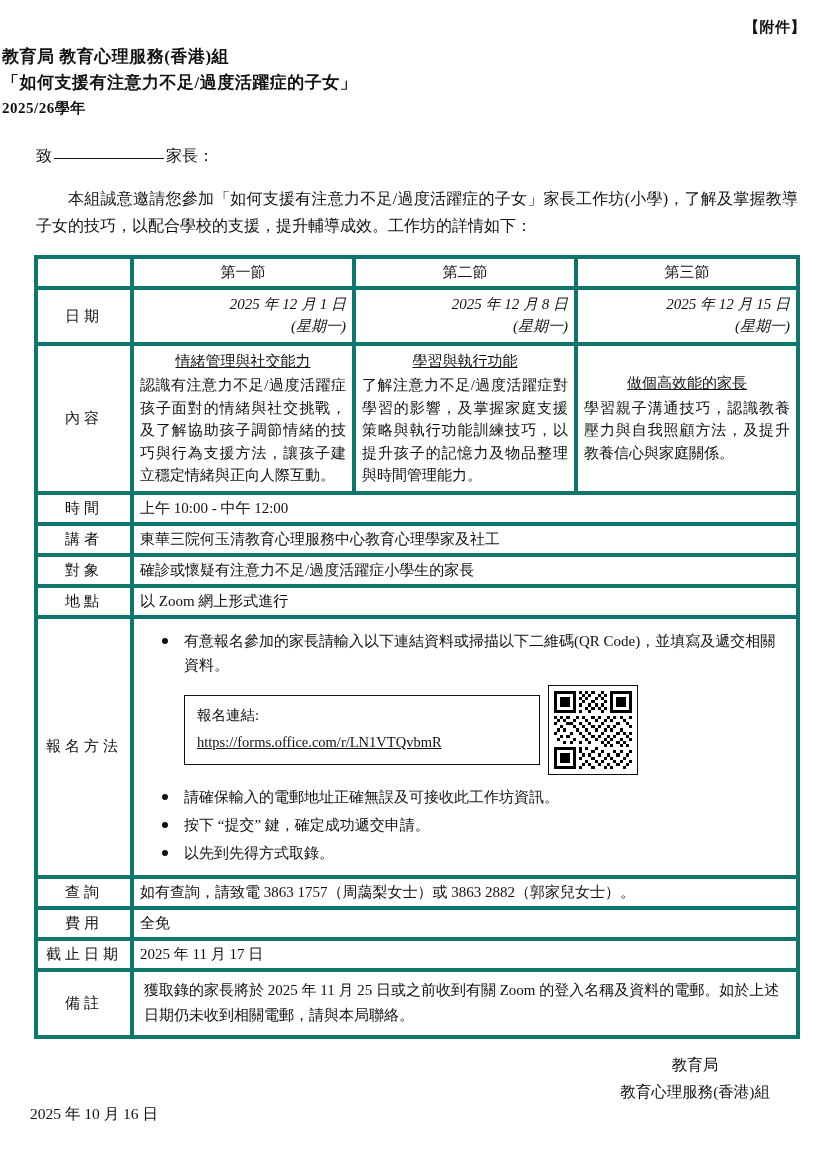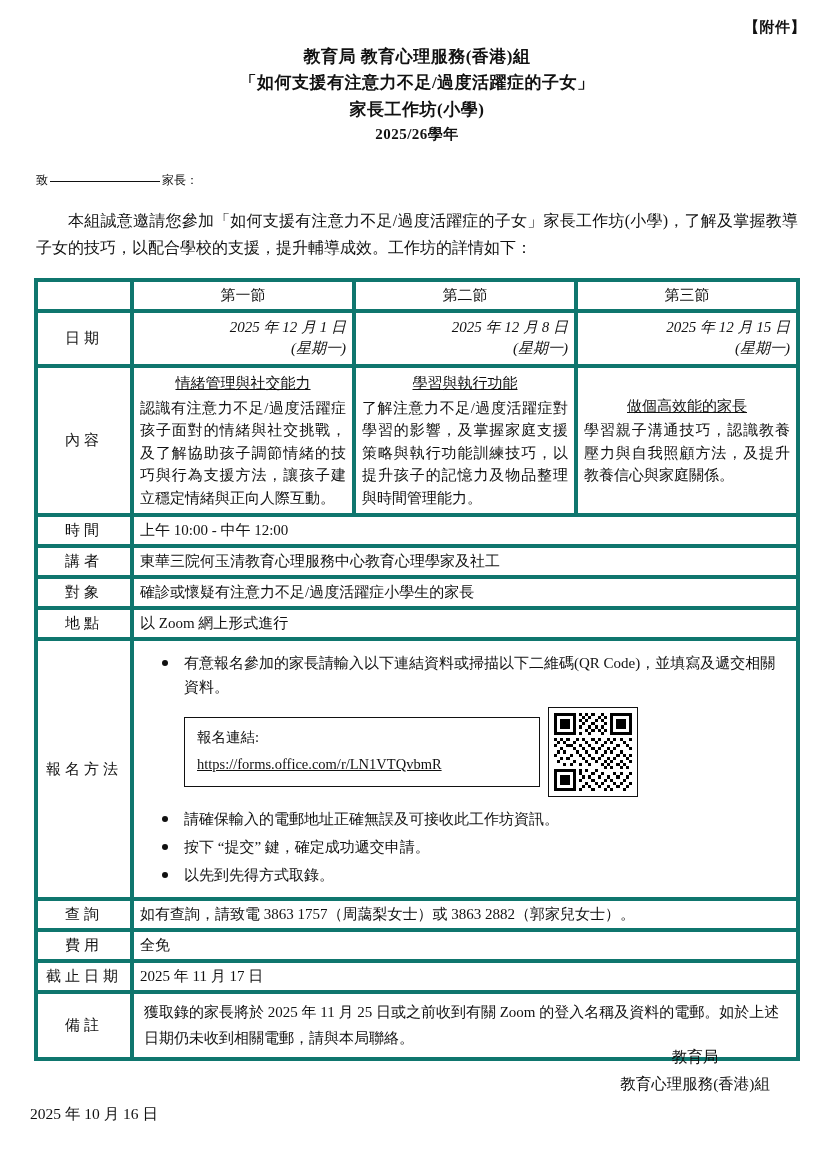--- a/index.html
+++ b/index.html
@@ -24,35 +24,34 @@
   }
   .attach-tag {
     position: absolute;
     top: 18px;
     right: 28px;
     font-size: 15px;
     font-weight: bold;
     letter-spacing: 0.5px;
   }
   .title-block {
-    text-align: center;
     padding-top: 42px;
     line-height: 1.55;
   }
   .title-line {
     font-size: 17px;
     font-weight: bold;
     letter-spacing: 0.5px;
   }
   .title-line.small {
     font-size: 15px;
   }
   .salutation {
     margin: 26px 0 0 34px;
-    font-size: 12px;
+    font-size: 16px;
   }
   .salutation .blank {
     display: inline-block;
     width: 110px;
     border-bottom: 1px solid #111;
     margin: 0 2px;
     vertical-align: 2px;
   }
   .intro {
     margin: 18px 34px 0 34px;
@@ -163,21 +162,21 @@
     background: #fff;
   }
   .qr {
     width: 78px;
     height: 78px;
     display: block;
   }
   .footer-sign {
     position: absolute;
     right: 64px;
-    bottom: 56px;
+    bottom: 48px;
     text-align: center;
     font-size: 15.5px;
     line-height: 1.7;
   }
   .footer-date {
     position: absolute;
     left: 30px;
     bottom: 28px;
     font-size: 15.5px;
   }
@@ -185,21 +184,20 @@
 </head>
 <body>
 
 <div class="page">
 
   <div class="attach-tag">【附件】</div>
 
   <div class="title-block">
     <div class="title-line">教育局  教育心理服務(香港)組</div>
     <div class="title-line">「如何支援有注意力不足/過度活躍症的子女」</div>
-    <div class="title-line">家長工作坊(小學)</div>
     <div class="title-line small">2025/26學年</div>
   </div>
 
   <div class="salutation">
     <span>致</span><span class="blank"></span><span>家長：</span>
   </div>
 
   <div class="intro">本組誠意邀請您參加「如何支援有注意力不足/過度活躍症的子女」家長工作坊(小學)，了解及掌握教導子女的技巧，以配合學校的支援，提升輔導成效。工作坊的詳情如下：</div>
 
   <table class="main">

